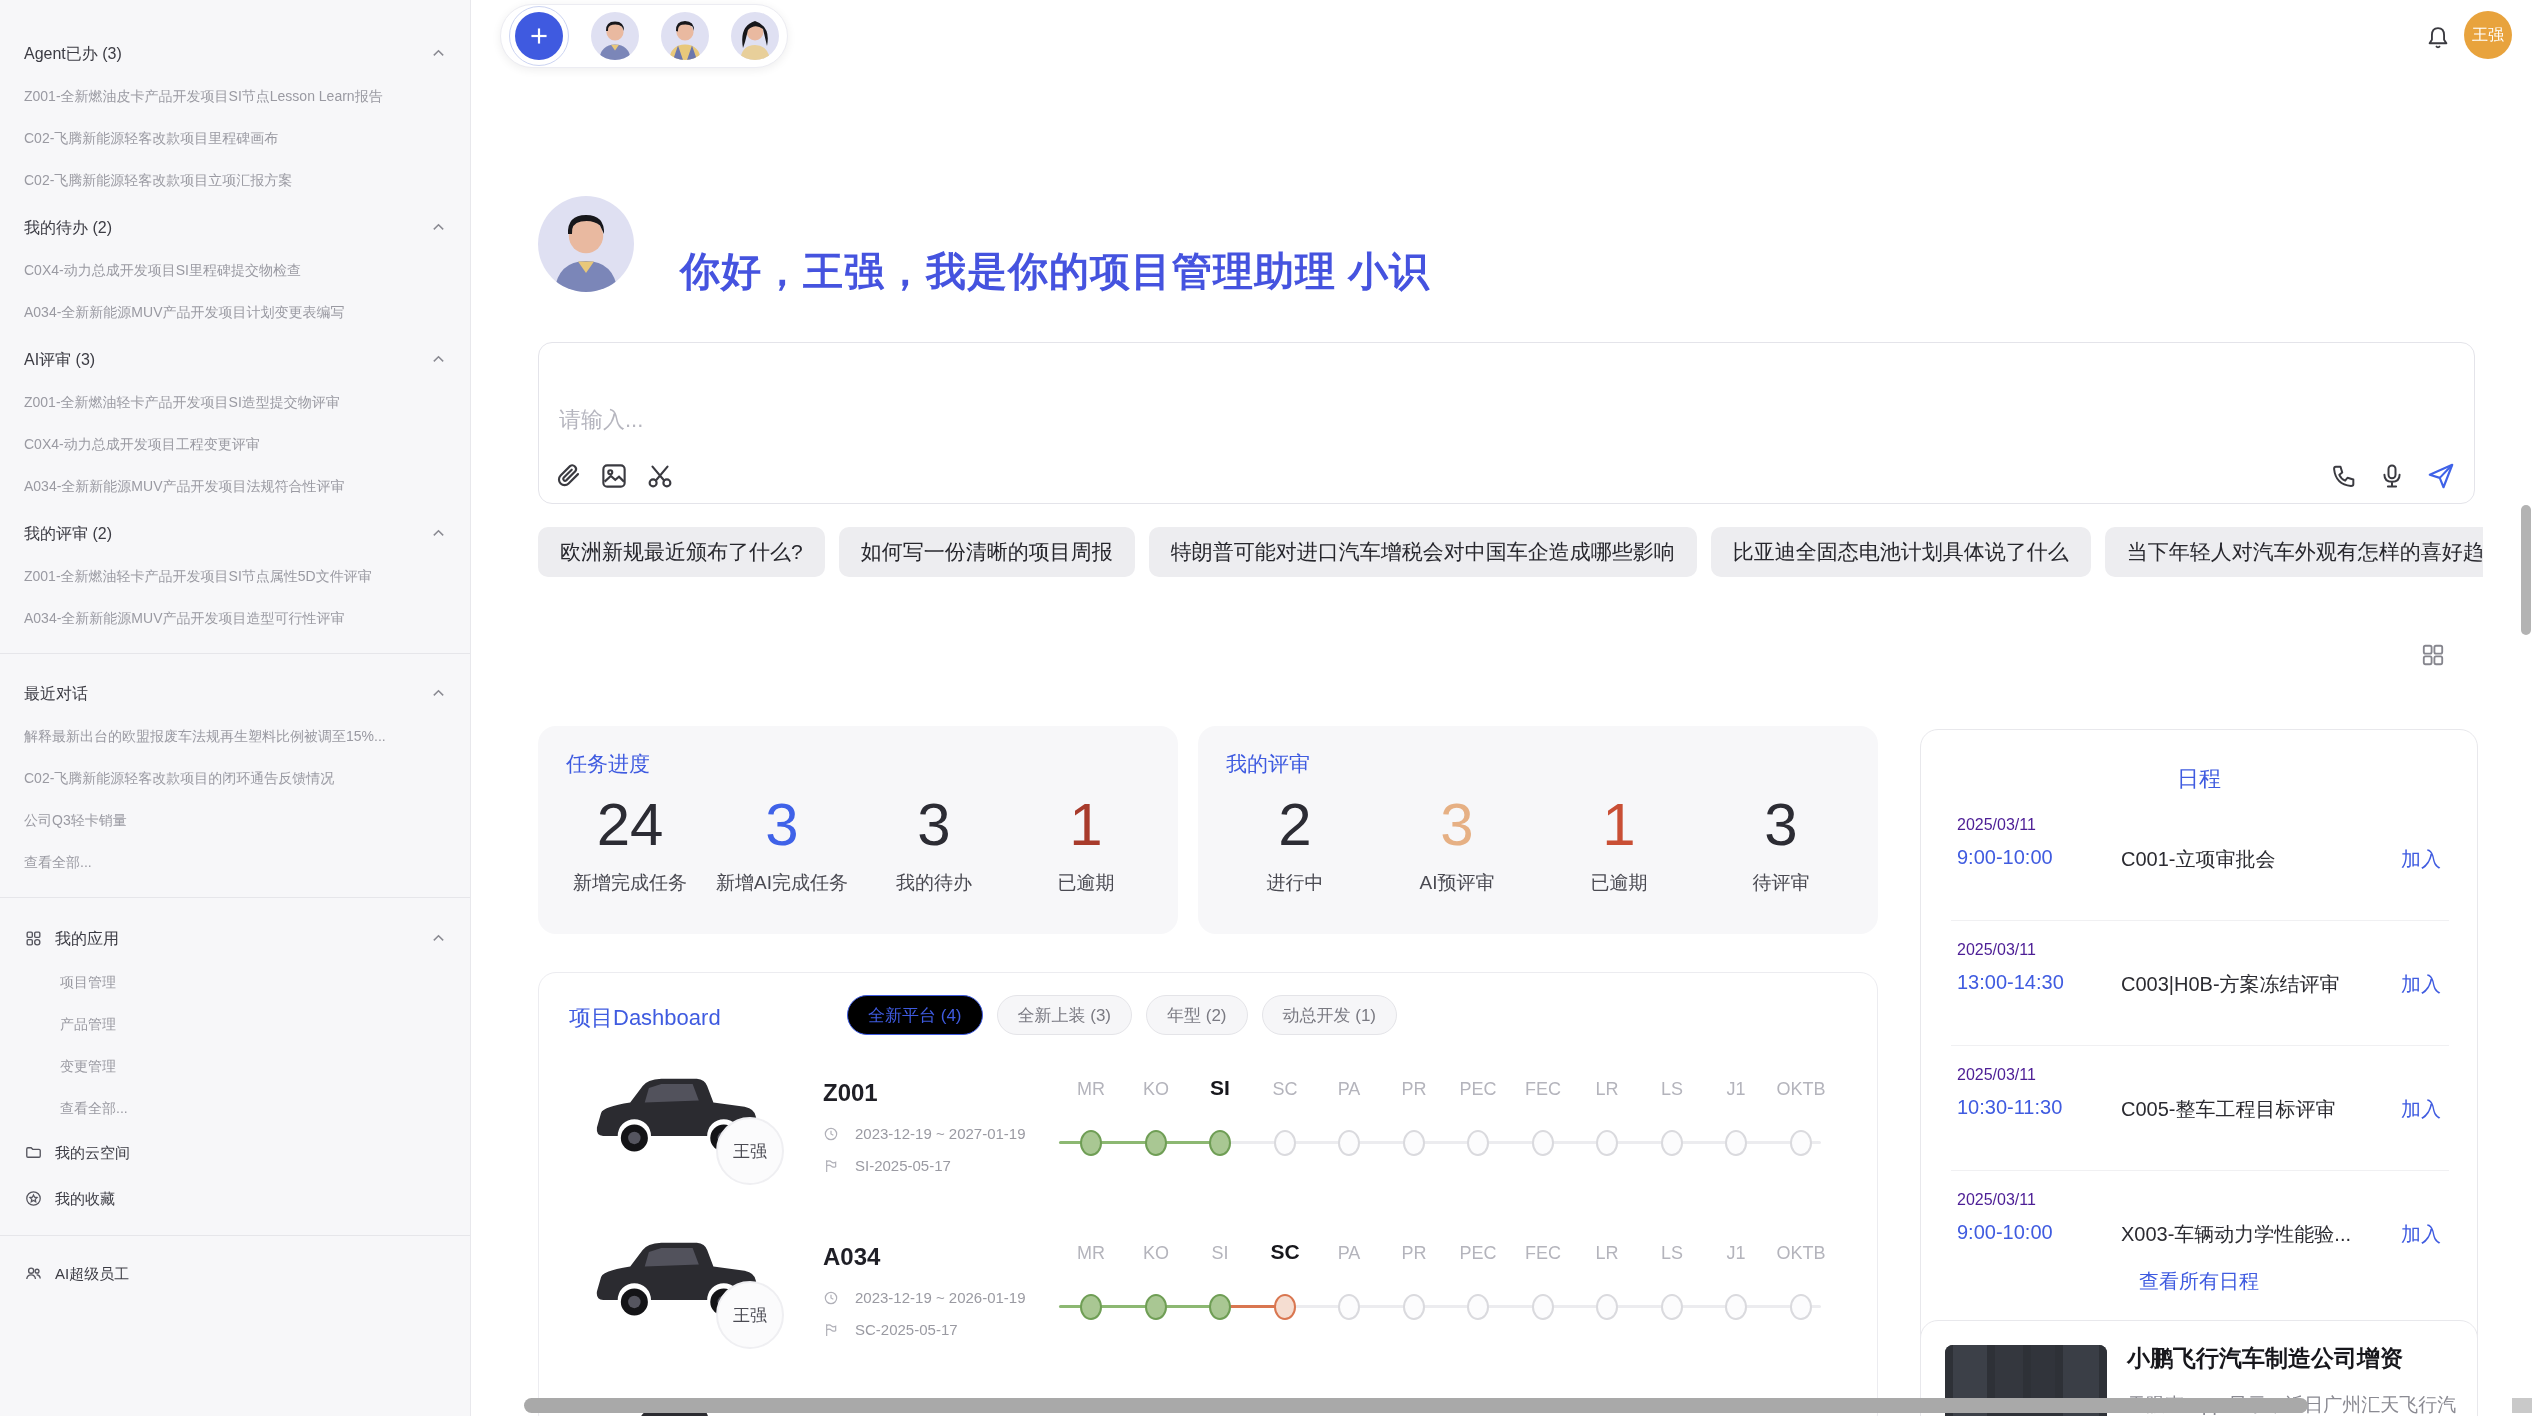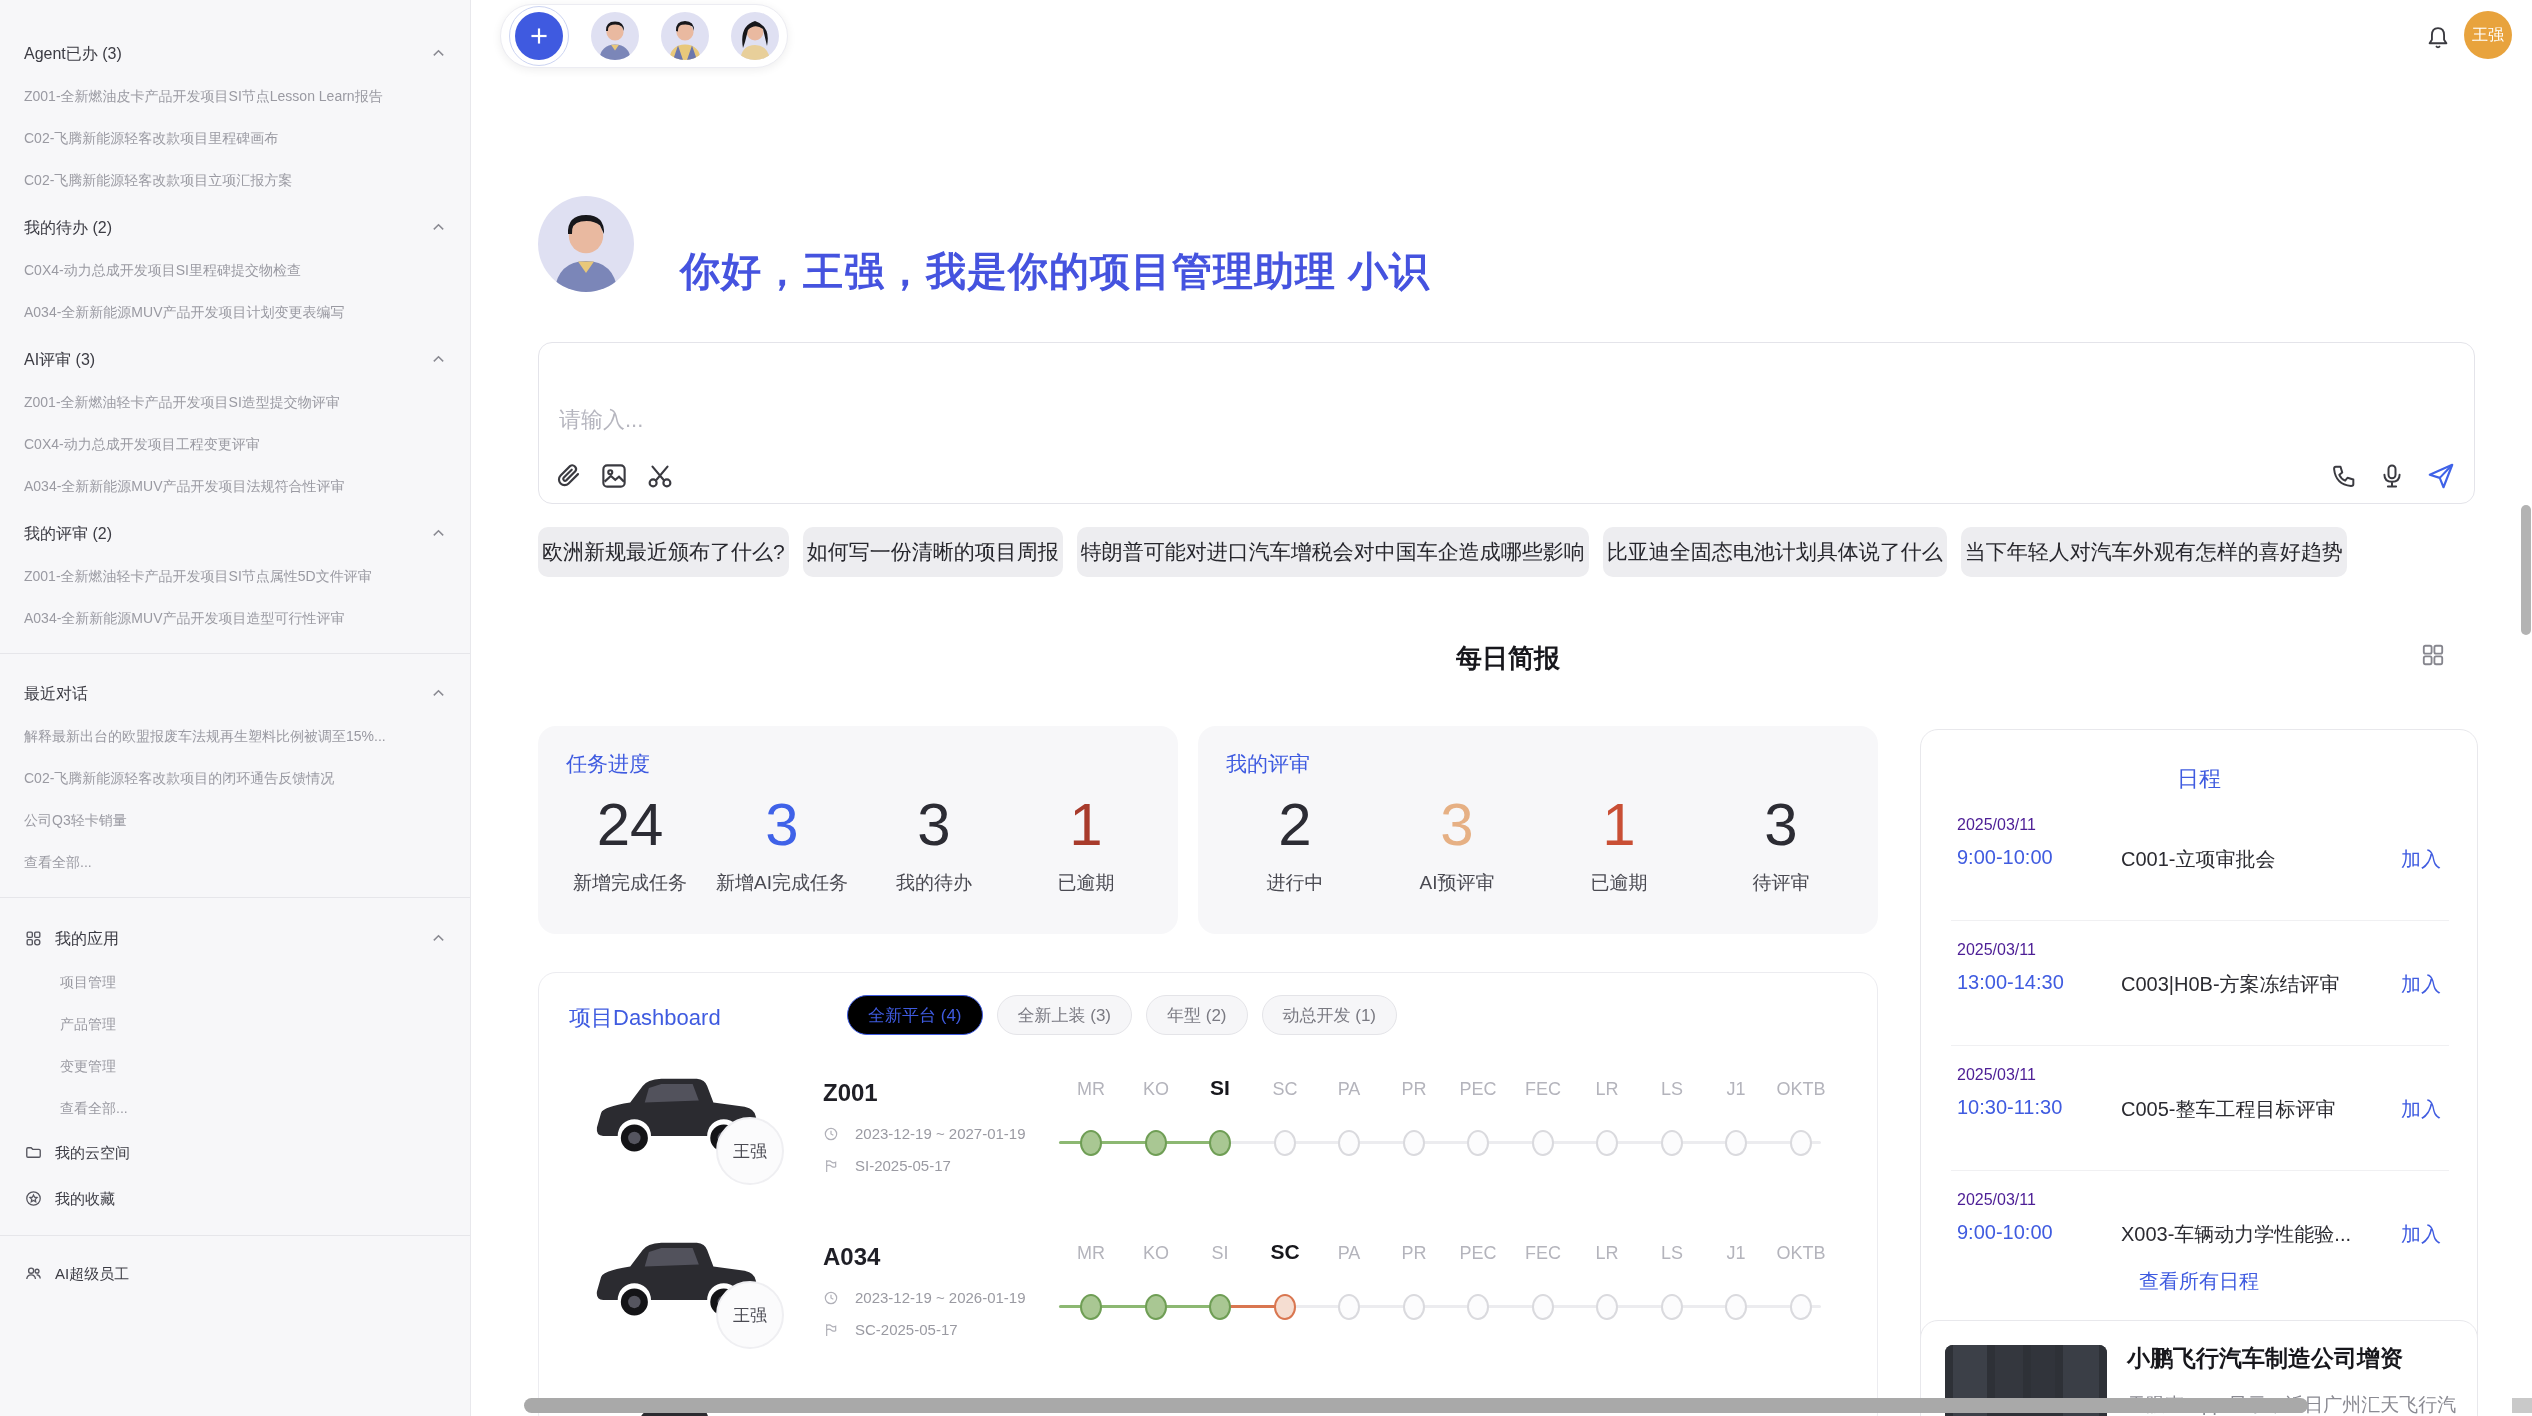--- a/index.html
+++ b/index.html
@@ -36,21 +36,21 @@
 
   
   .composer{position:absolute;left:538px;top:342px;width:1937px;height:162px;border:1.5px solid #e4e4ea;border-radius:14px;background:#fff;box-sizing:border-box;cursor:text;}
   .placeholder{position:absolute;left:20px;top:62px;font-size:22px;color:#b6b6bf;}
   .comp-icons-l{position:absolute;left:14px;bottom:12px;display:flex;gap:16px;color:#3a3a40;}
   .comp-icons-r{position:absolute;right:18px;bottom:12px;display:flex;gap:20px;color:#3a3a40;align-items:center;}
   .comp-icons-l .ic,.comp-icons-r .ic{cursor:pointer;}
 
   
   .chips{position:absolute;left:538px;top:527px;width:1945px;height:50px;display:flex;gap:14px;overflow:hidden;}
-  .chip{height:50px;border-radius:10px;background:#ededf0;color:#27272d;font-size:21px;display:flex;align-items:center;padding:0 4px;white-space:nowrap;cursor:pointer;}
+  .chip{height:50px;border-radius:10px;background:#ededf0;color:#27272d;font-size:21px;display:flex;align-items:center;padding:0 22px;white-space:nowrap;cursor:pointer;}
 
   
   .brief-title{position:absolute;left:538px;top:641px;width:1940px;text-align:center;font-size:26px;font-weight:bold;color:#17171c;}
   .brief-grid-btn{position:absolute;left:2420px;top:642px;color:#86868e;cursor:pointer;}
   .stat-card{position:absolute;top:726px;height:208px;background:#f7f7f9;border-radius:18px;box-sizing:border-box;}
   .stat-card.c1{left:538px;width:640px;}
   .stat-card.c2{left:1198px;width:680px;}
   .stat-title{position:absolute;left:28px;top:24px;font-size:21px;color:#3f5be0;}
   .stat-row{position:absolute;left:16px;right:16px;top:62px;display:flex;}
   .stat-col{flex:1;text-align:center;}
@@ -327,21 +327,20 @@
   </div>
 
   <div class="chips">
     <div class="chip">欧洲新规最近颁布了什么?</div>
     <div class="chip">如何写一份清晰的项目周报</div>
     <div class="chip">特朗普可能对进口汽车增税会对中国车企造成哪些影响</div>
     <div class="chip">比亚迪全固态电池计划具体说了什么</div>
     <div class="chip">当下年轻人对汽车外观有怎样的喜好趋势</div>
   </div>
 
-  <div class="brief-title">每日简报</div>
   <div class="brief-grid-btn">
     <svg width="26" height="26" viewBox="0 0 24 24" fill="none" stroke="currentColor" stroke-width="1.7">
         <rect x="3.5" y="3.5" width="7.2" height="7.2" rx="1.5"></rect>
         <rect x="13.3" y="3.5" width="7.2" height="7.2" rx="1.5"></rect>
         <rect x="3.5" y="13.3" width="7.2" height="7.2" rx="1.5"></rect>
         <rect x="13.3" y="13.3" width="7.2" height="7.2" rx="1.5"></rect>
       </svg>
   </div>
 
   <div class="stat-card c1">

